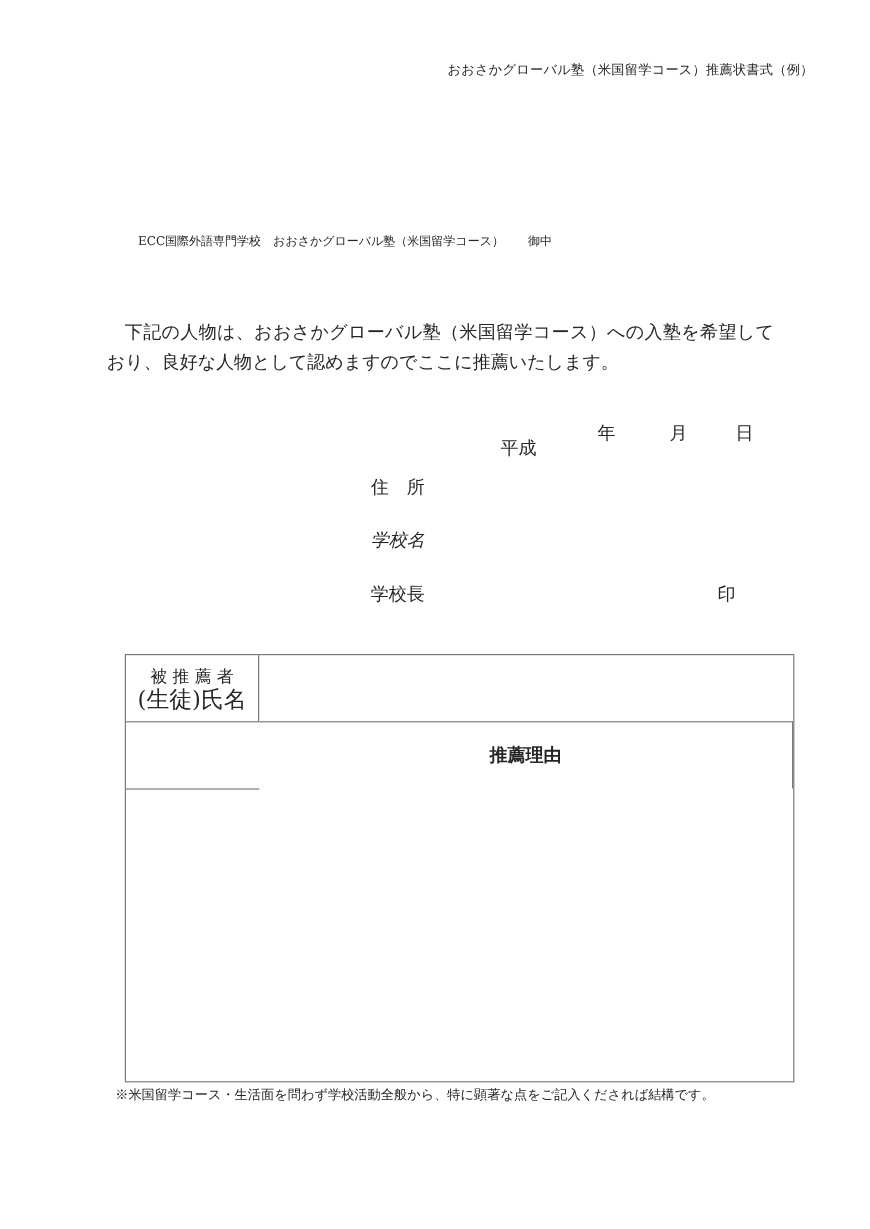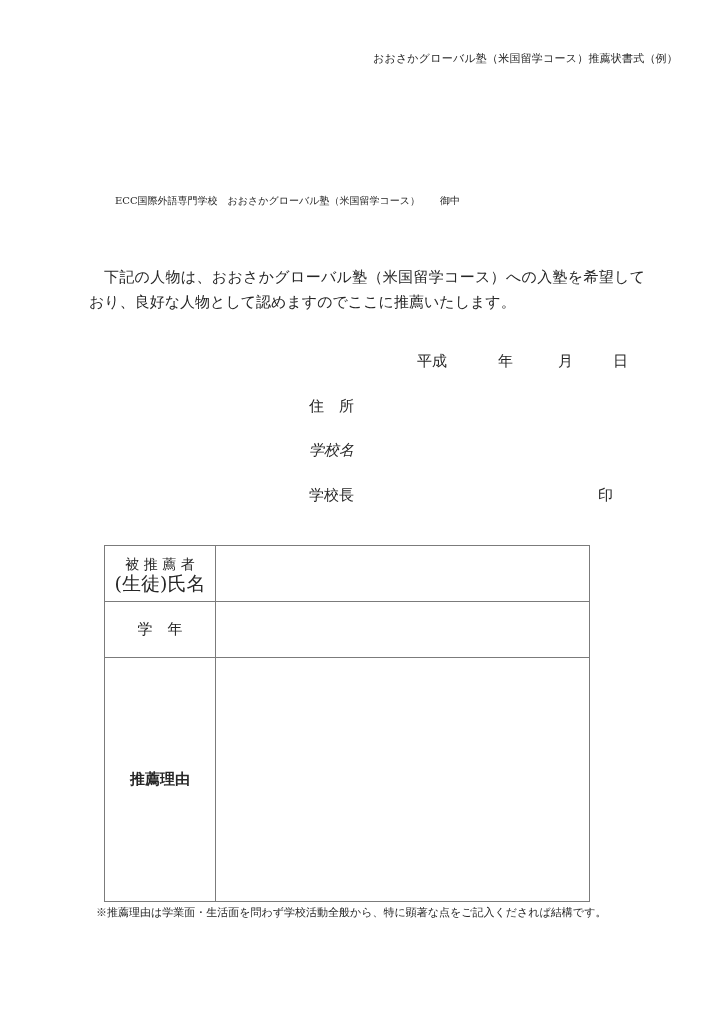--- a/index.html
+++ b/index.html
@@ -43,35 +43,35 @@
   .body-par {
     left: 89px;
     top: 265px;
     width: 556px;
     font-size: 15px;
     line-height: 25px;
     text-indent: 15px;
     text-align: justify;
   }
   .date-line span { position: absolute; top: 352px; font-size: 15px; white-space: nowrap; }
-  .era-label   { left: 417px; }
+  .era-label   { left: 417px; margin-top: 12px; }
   .year-label  { left: 498px; }
   .month-label { left: 558px; }
   .day-label   { left: 613px; }
 
   .sig-label { font-size: 15px; white-space: nowrap; }
   .address-label     { left: 309px; top: 397px; }
   .school-name-label { left: 309px; top: 441px; font-style: italic; }
   .principal-label   { left: 309px; top: 486px; }
   .seal-mark         { left: 598px; top: 486px; }
 
   .form-table {
     left: 104px;
     top: 545px;
-    width: 486px;
+    width: 558px;
     height: 357px;
     border: 1.5px solid #7b7b7b;
     box-sizing: border-box;
     display: grid;
     grid-template-columns: 111px 1fr;
     grid-template-rows: 55px 56px 1fr;
   }
   .cell {
     box-sizing: border-box;
   }
@@ -124,27 +124,24 @@
   <div class="abs sig-label seal-mark">印</div>
 
   <div class="abs form-table">
 
     <div class="cell label-cell row1">
       <div class="nominee-label-line1">被 推 薦 者</div>
       <div class="nominee-label-line2">(生徒)氏名</div>
     </div>
     <div class="cell value-cell row1"></div>
 
-    <div class="cell label-cell row2">
-      <div class="grade-label">学　年</div>
-    </div>
     <div class="cell value-cell row2"></div>
 
     <div class="cell label-cell row3">
       <div class="reason-label">推薦理由</div>
     </div>
     <div class="cell value-cell row3"></div>
 
   </div>
 
-  <div class="abs footnote">※推薦理由は学業面・生活面を問わず学校活動全般から、特に顕著な点をご記入くだされば結構です。</div>
+  <div class="abs footnote">※米国留学コース・生活面を問わず学校活動全般から、特に顕著な点をご記入くだされば結構です。</div>
 
 </div>
 
 </body></html>

